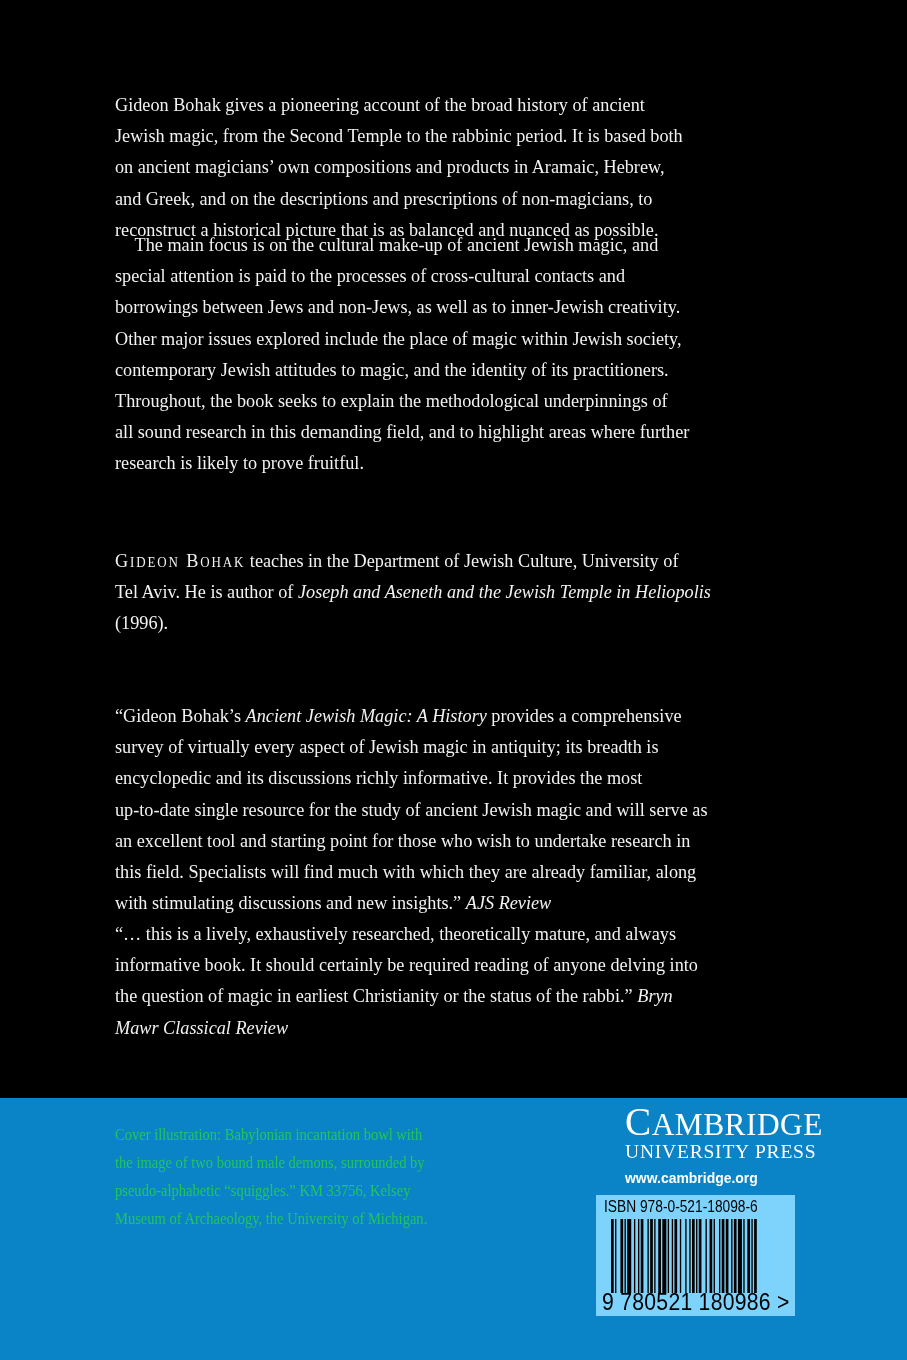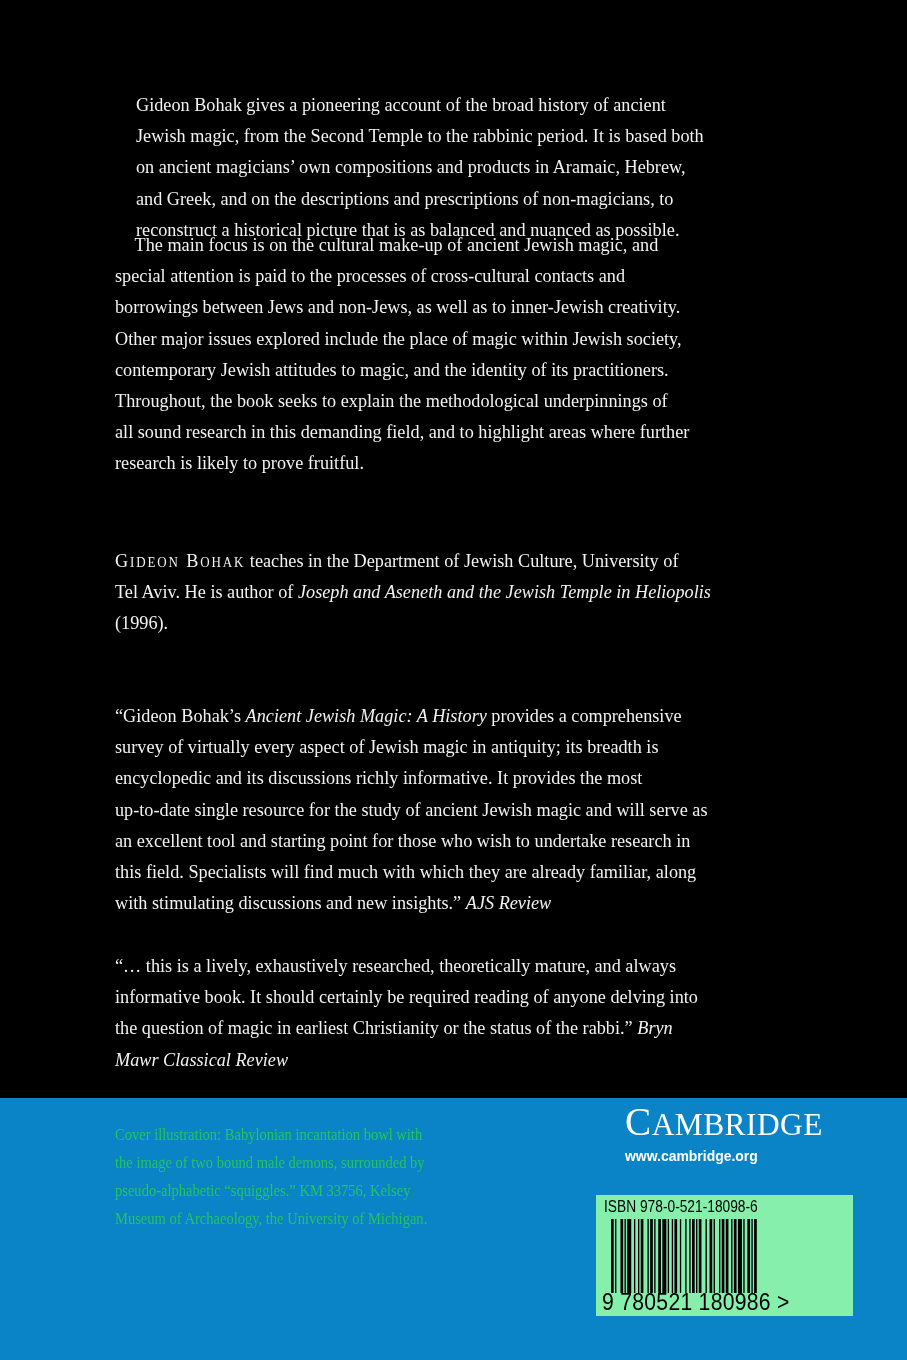--- a/index.html
+++ b/index.html
@@ -23,25 +23,25 @@
     font-size: 19.6px;
     height: 31.2px;
     line-height: 31.2px;
     transform-origin: left center;
     transform: scaleX(0.93);
   }
   .indent { padding-left: 21px; }
   .sc { font-variant: small-caps; letter-spacing: 2px; }
   em { font-style: italic; }
 
-  #p1 { top: 89px; margin-left: 21px; }
+  #p1 { top: 89px; }
   #p2 { top: 229px; }
   #bio { top: 545px; }
   #q1 { top: 666px; margin-top: 34px; }
-  #q2 { top: 950px; }
+  #q2 { top: 918px; }
 
   .blue {
     position: absolute; left: 0; top: 1098px; width: 907px; height: 262px;
     background: #0a84c6;
   }
   .credit {
     position: absolute; left: 115px; top: 1121px; width: 400px;
     color: #22c55e;
   }
   .credit .line {
@@ -65,22 +65,22 @@
     font-size: 19.5px; line-height: 24px; letter-spacing: 0.8px;
     white-space: nowrap; margin-top: -2px;
   }
   .pub-url {
     font-family: "Liberation Sans", sans-serif;
     font-weight: bold; font-size: 15.5px; line-height: 24px;
     white-space: nowrap; margin-top: 2px;
     transform-origin: left center; transform: scaleX(0.9);
   }
   .barcode-box {
-    position: absolute; left: 596px; top: 1195px; width: 257px; height: 121px;
-    background: #86efac;
+    position: absolute; left: 596px; top: 1195px; width: 199px; height: 121px;
+    background: #7dd3fc;
     color: #000;
   }
   .isbn-text {
     position: absolute; left: 8px; top: 2px;
     font-family: "Liberation Sans", sans-serif;
     font-size: 16px; line-height: 20px; white-space: nowrap;
     transform-origin: left center; transform: scaleX(0.86);
   }
   .bars {
     position: absolute; left: 15px; top: 24px; width: 190px; height: 74px;
@@ -144,20 +144,21 @@
 
 <div class="credit">
   <span class="line">Cover illustration: Babylonian incantation bowl with</span>
   <span class="line">the image of two bound male demons, surrounded by</span>
   <span class="line">pseudo-alphabetic “squiggles.” KM 33756, Kelsey</span>
   <span class="line">Museum of Archaeology, the University of Michigan.</span>
 </div>
 
 <div class="publisher">
   <div class="pub-name"><span class="big">C</span><span>AMBRIDGE</span></div>
+  <div class="pub-sub">UNIVERSITY PRESS</div>
   <div class="pub-url">www.cambridge.org</div>
 </div>
 
 <div class="barcode-box">
   <div class="isbn-text">ISBN 978-0-521-18098-6</div>
   <svg class="bars" viewBox="0 0 190 74" preserveAspectRatio="none">
       <rect x="0" y="0" width="2.7" height="74" fill="#000"></rect>
       <rect x="4.050000000000001" y="0" width="1.35" height="74" fill="#000"></rect>
       <rect x="9.450000000000001" y="0" width="2.7" height="74" fill="#000"></rect>
       <rect x="13.500000000000002" y="0" width="1.35" height="74" fill="#000"></rect>

